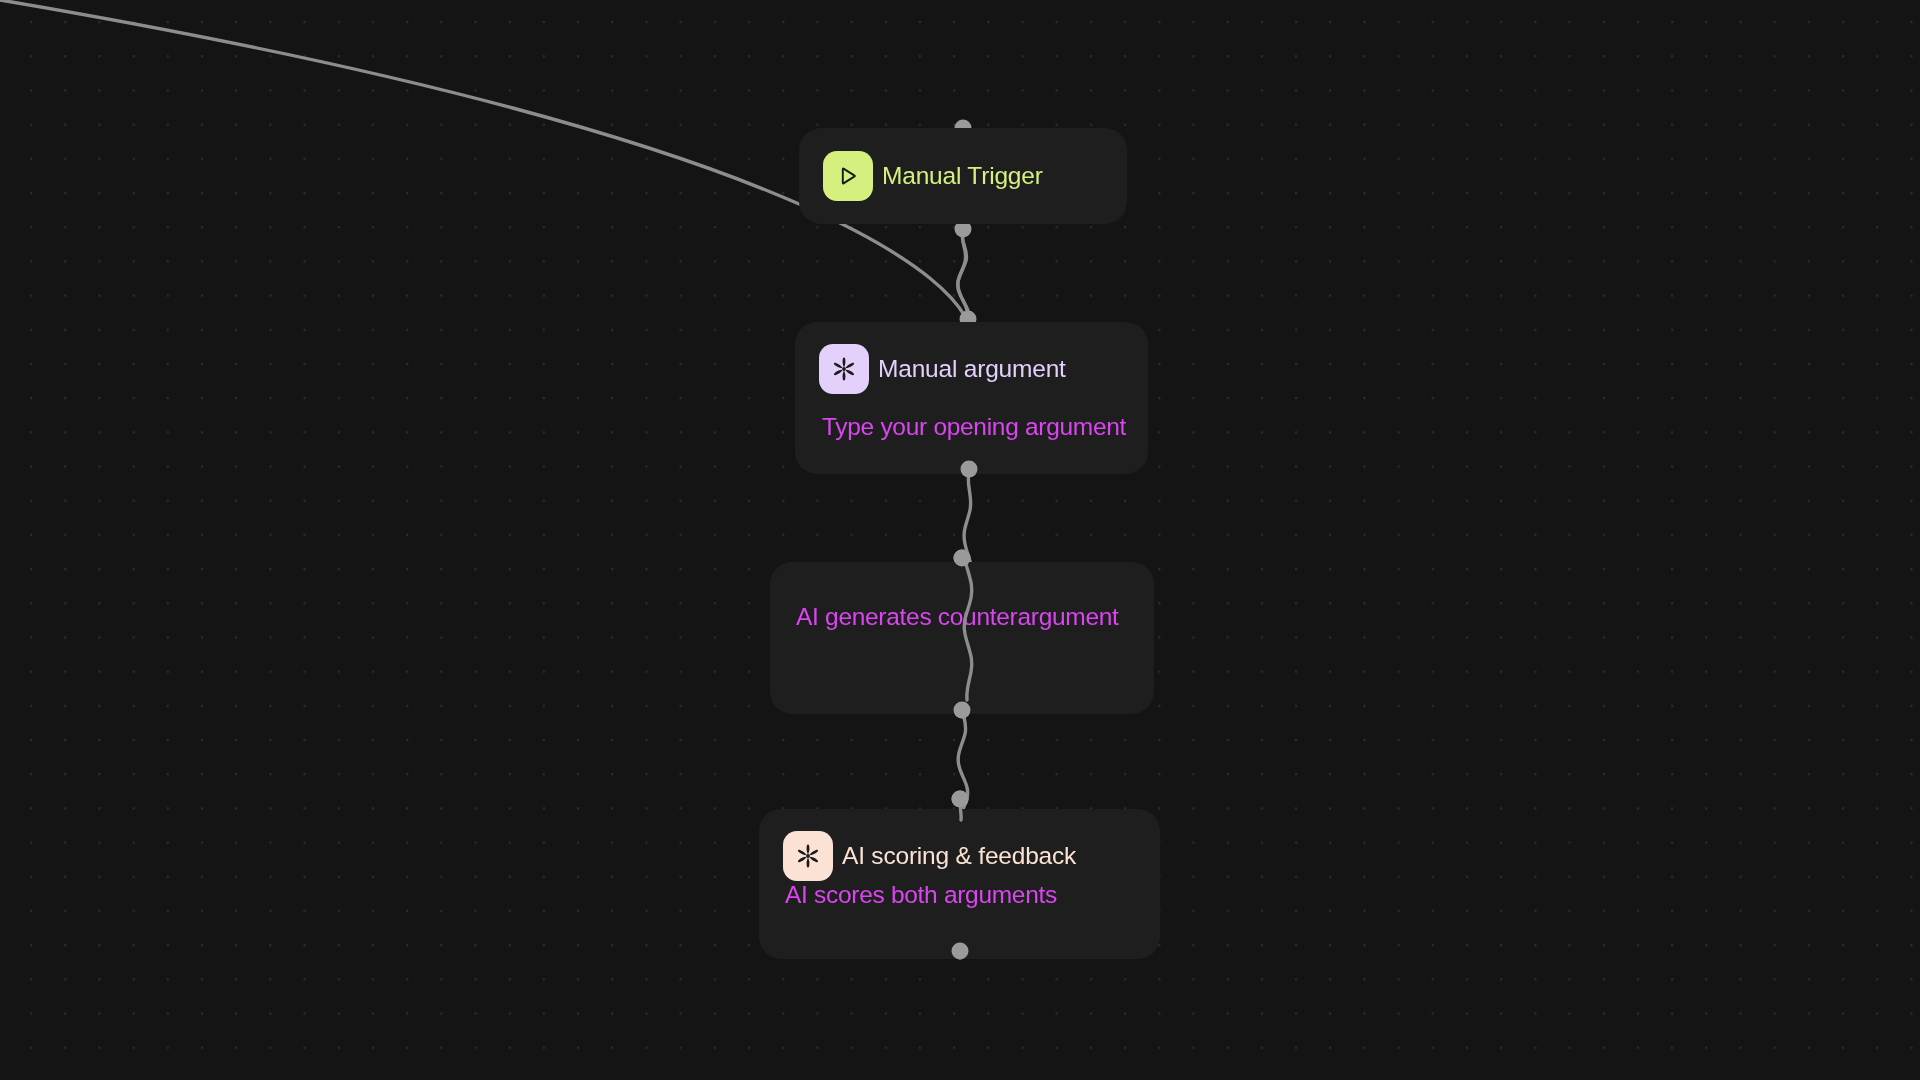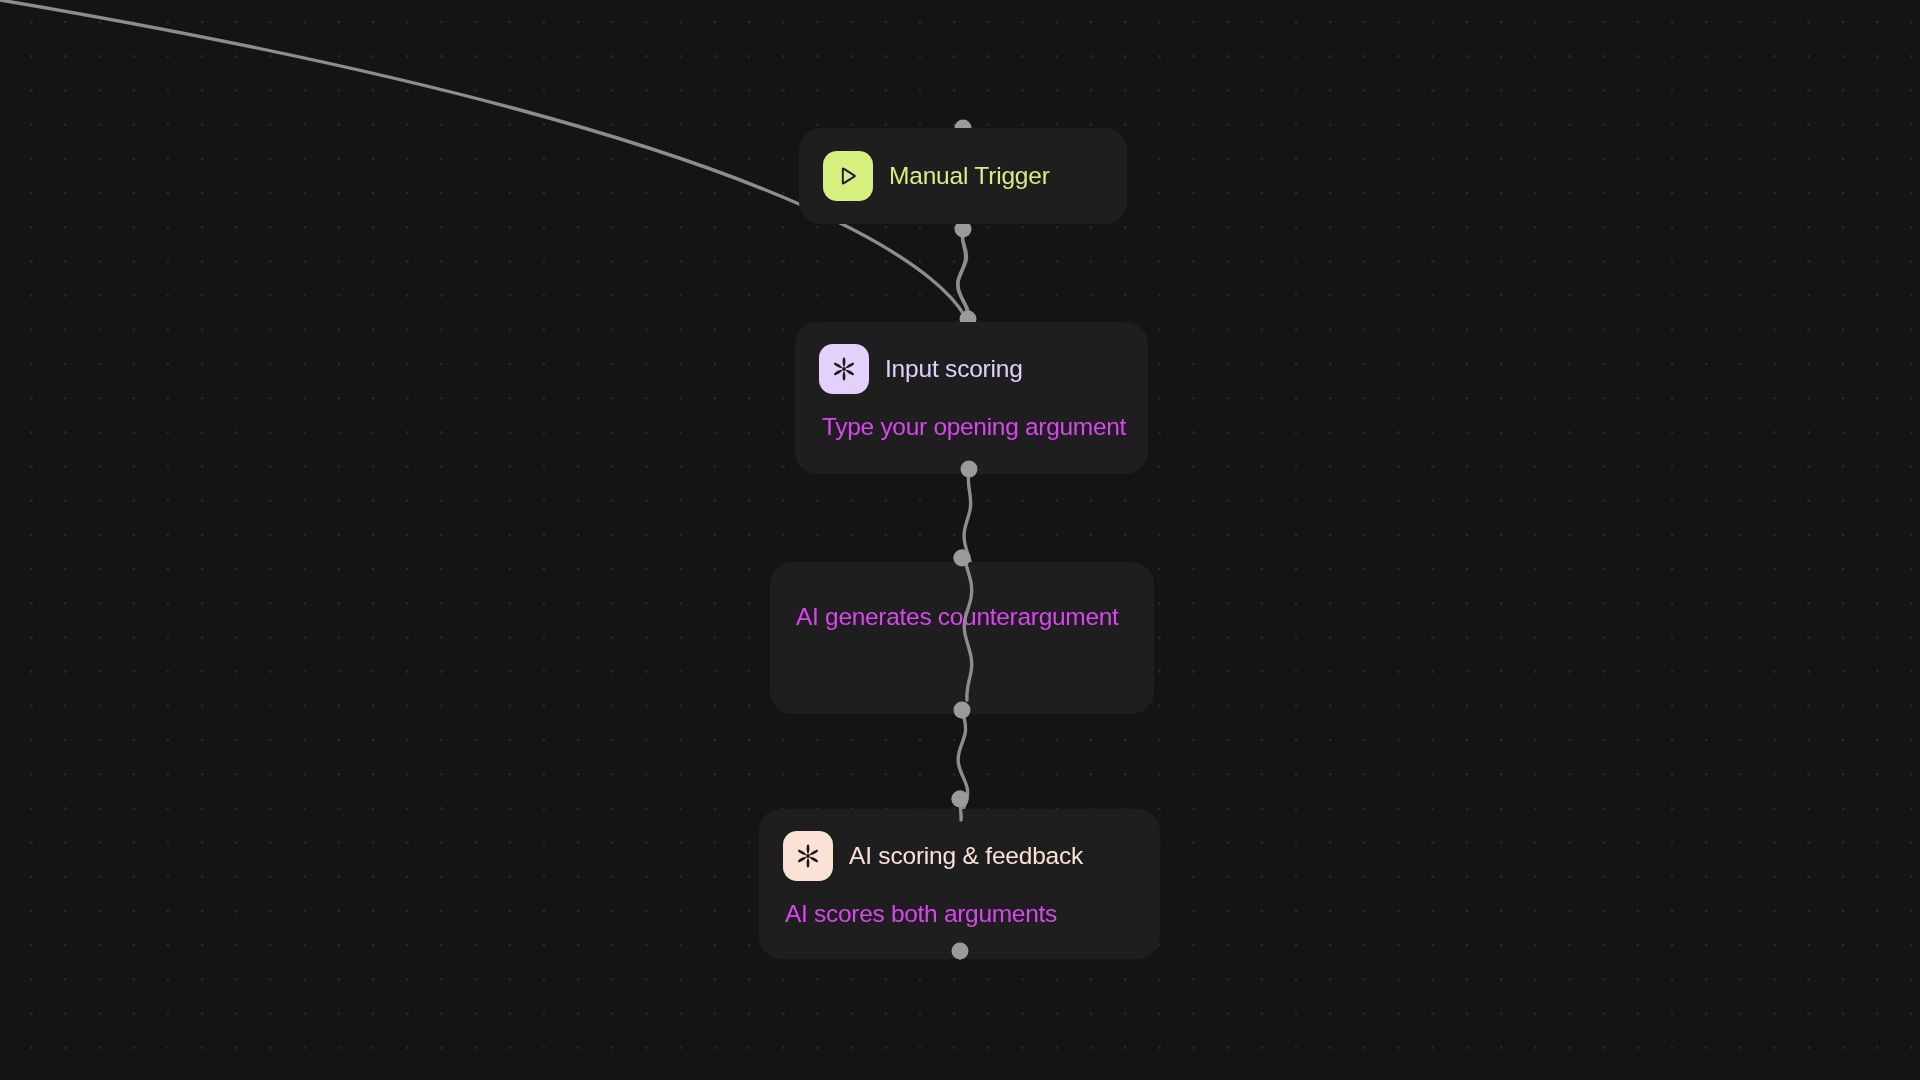--- a/index.html
+++ b/index.html
@@ -46,21 +46,21 @@
   
   .node {
     position: absolute;
     background: #1e1e1e;
     border-radius: 22px;
     box-sizing: border-box;
   }
   .node-header {
     display: flex;
     align-items: center;
-    gap: 16px;
+    gap: 9px;
     text-align: center;
   }
   .node-icon {
     width: 50px;
     height: 50px;
     border-radius: 14px;
     flex: 0 0 auto;
     display: flex;
     align-items: center;
     justify-content: center;
@@ -95,21 +95,21 @@
   #node-counter {
     left: 770px; top: 562px; width: 384px; height: 152px;
     padding: 22px 0 0 24px;
   }
   #node-counter .node-desc { margin-top: 19px; margin-left: 2px; }
 
   #node-scoring {
     left: 759px; top: 809px; width: 401px; height: 150px;
     padding: 22px 0 0 24px;
   }
-  #node-scoring .node-desc { margin-top: 19px; margin-left: 2px; }
+  #node-scoring .node-desc { margin-left: 2px; }
 </style>
 </head>
 <body>
 
 <div id="canvas">
 
   <svg id="edges" viewBox="0 0 1920 1080" width="1920" height="1080">
 
     <path class="edge-path" d="M963,231 C960,242 968,250 965,262 C962,274 955,280 959,292
              C963,304 971,308 967,318 C963,328 957,162 0,0"></path>
@@ -176,21 +176,21 @@
               </g>
               <g transform="rotate(300)">
                 <path d="M0,-1.8 C1.55,-4.6 2.0,-8.0 1.35,-11.4 C1.15,-12.5 0.65,-13.1 0,-13.1
                          C-0.65,-13.1 -1.15,-12.5 -1.35,-11.4 C-2.0,-8.0 -1.55,-4.6 0,-1.8 Z"></path>
               </g>
               <circle cx="0" cy="0" r="2.15"></circle>
             </g>
           </g>
         </svg>
       </div>
-      <div class="node-title" style="color:#e3d0fb;">Input scoring</div>
+      <div class="node-title" style="color:#e3d0fb;">Manual argument</div>
     </div>
     <div class="node-desc">Type your opening argument</div>
   </div>
 
   <div class="node" id="node-counter">
     <div class="node-desc">AI generates counterargument</div>
   </div>
 
   <div class="node" id="node-scoring">
     <div class="node-header">

